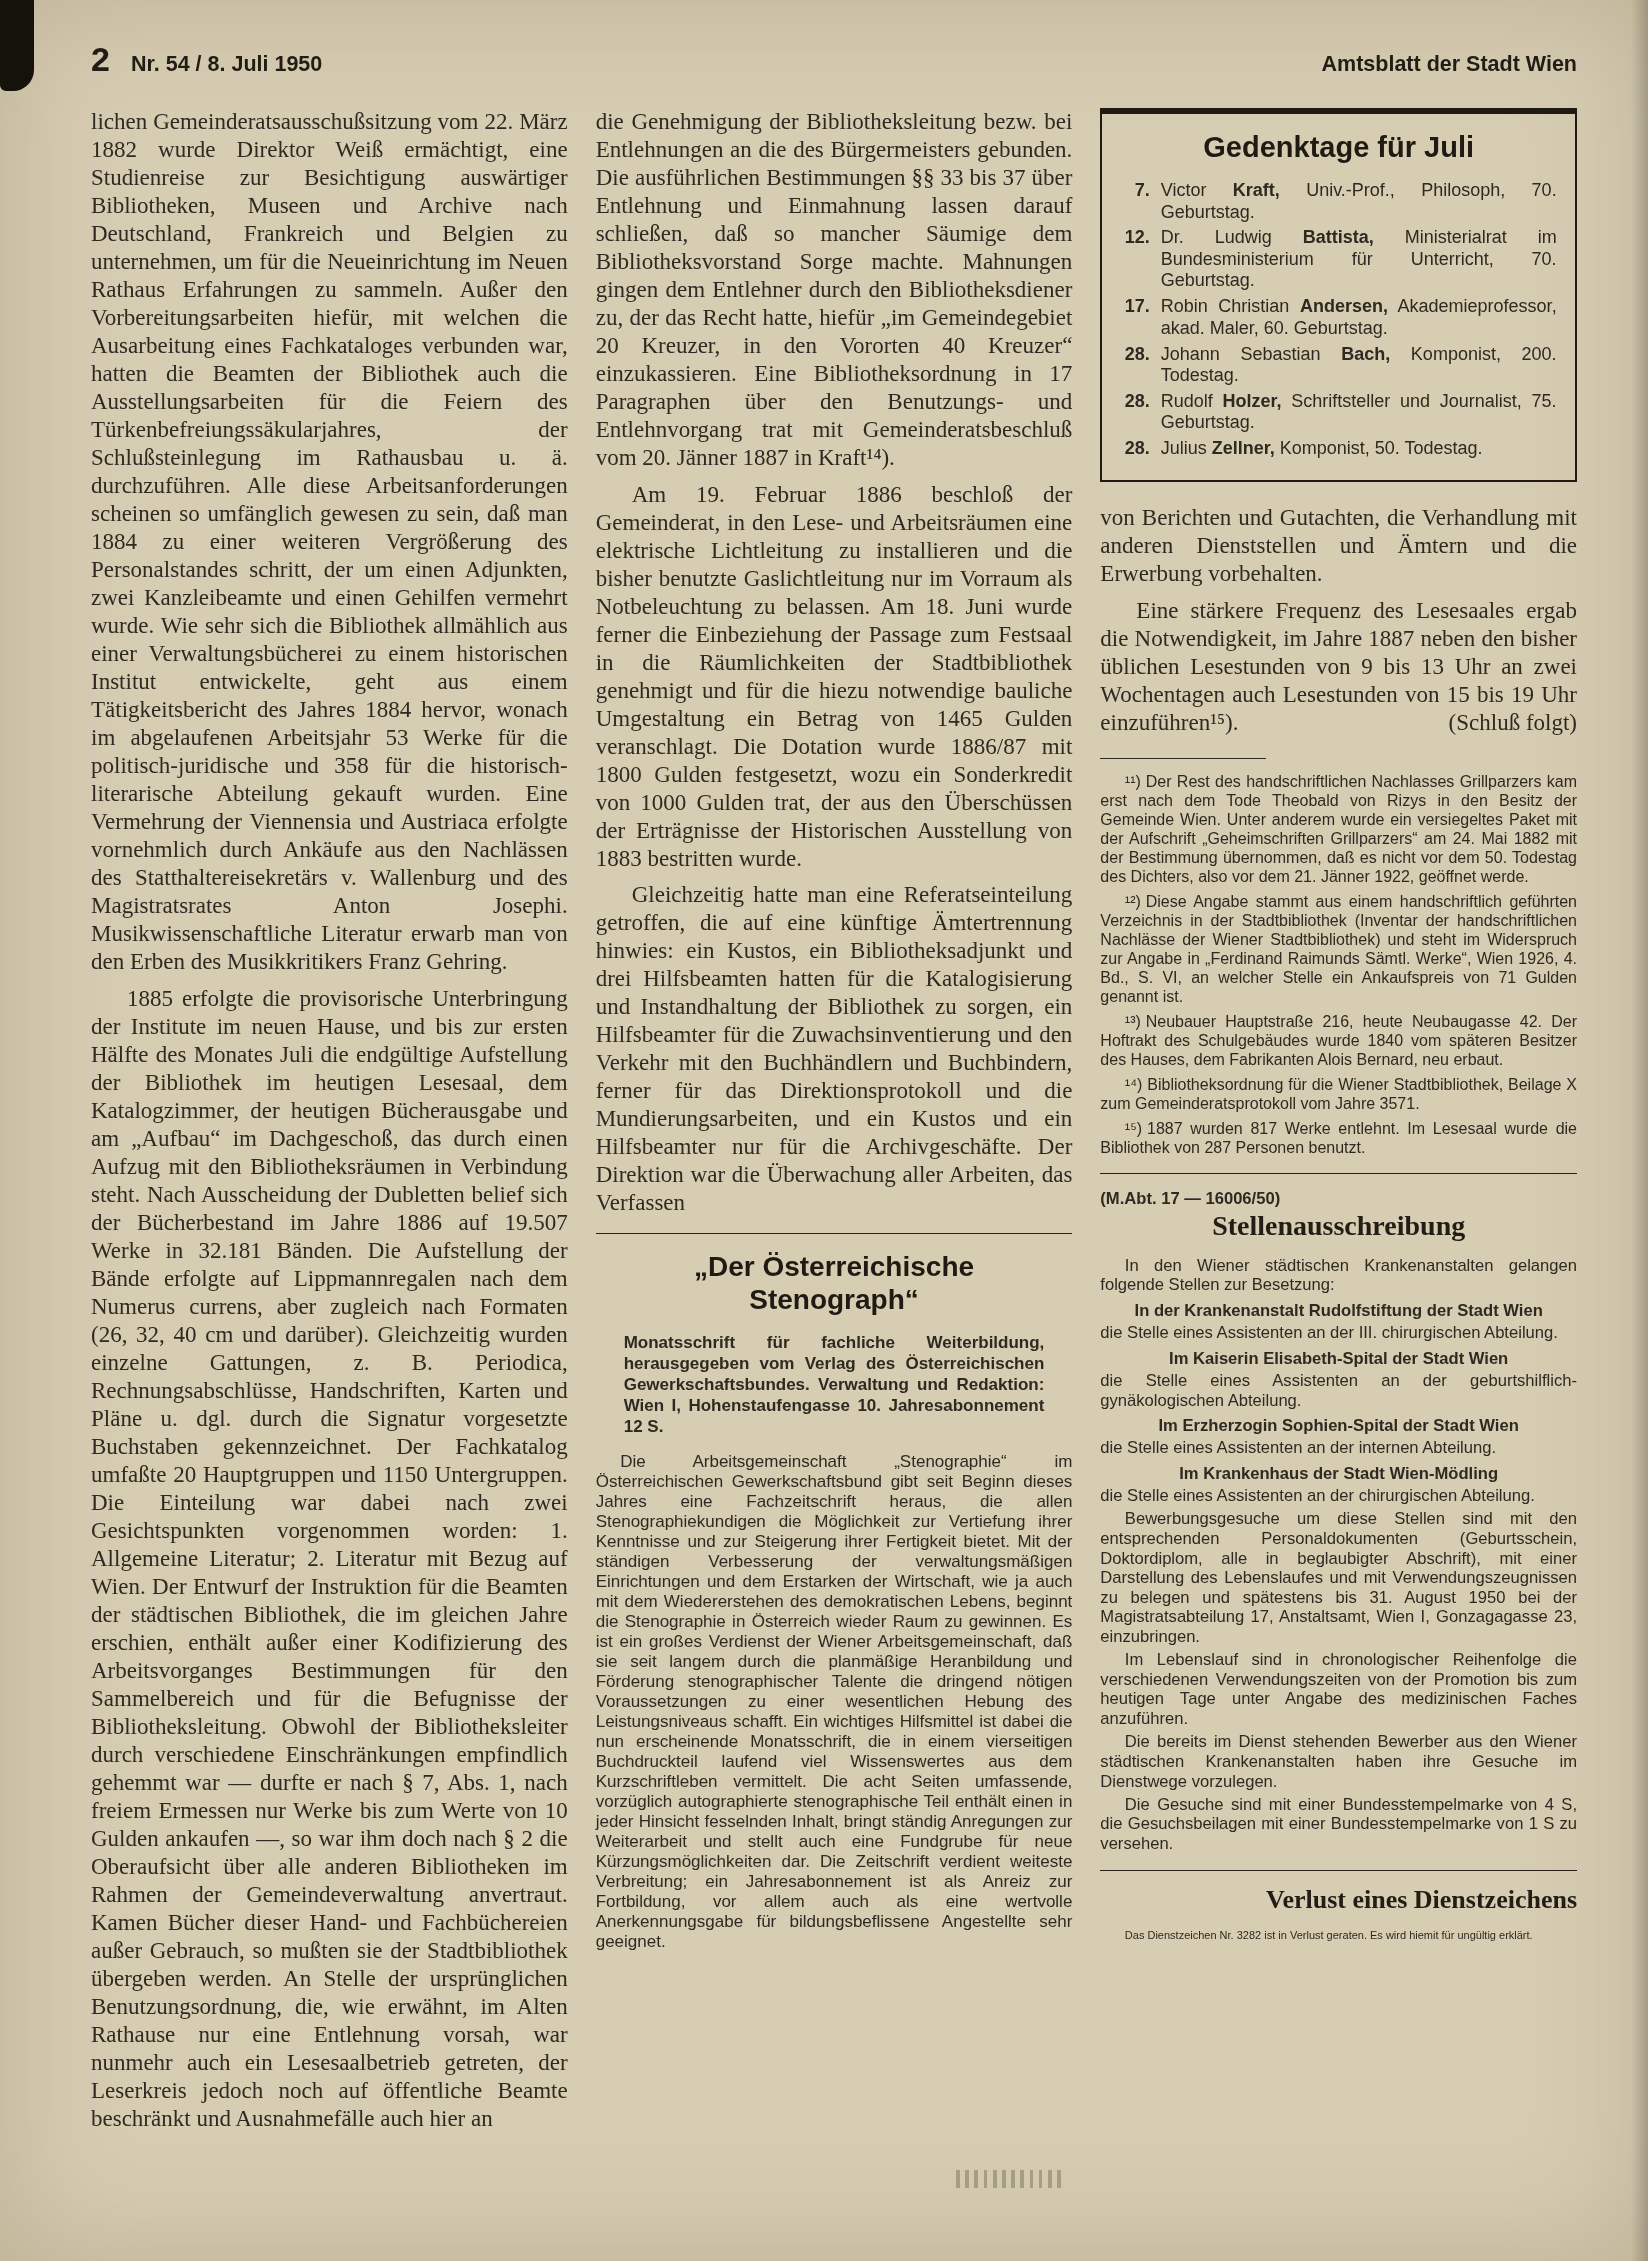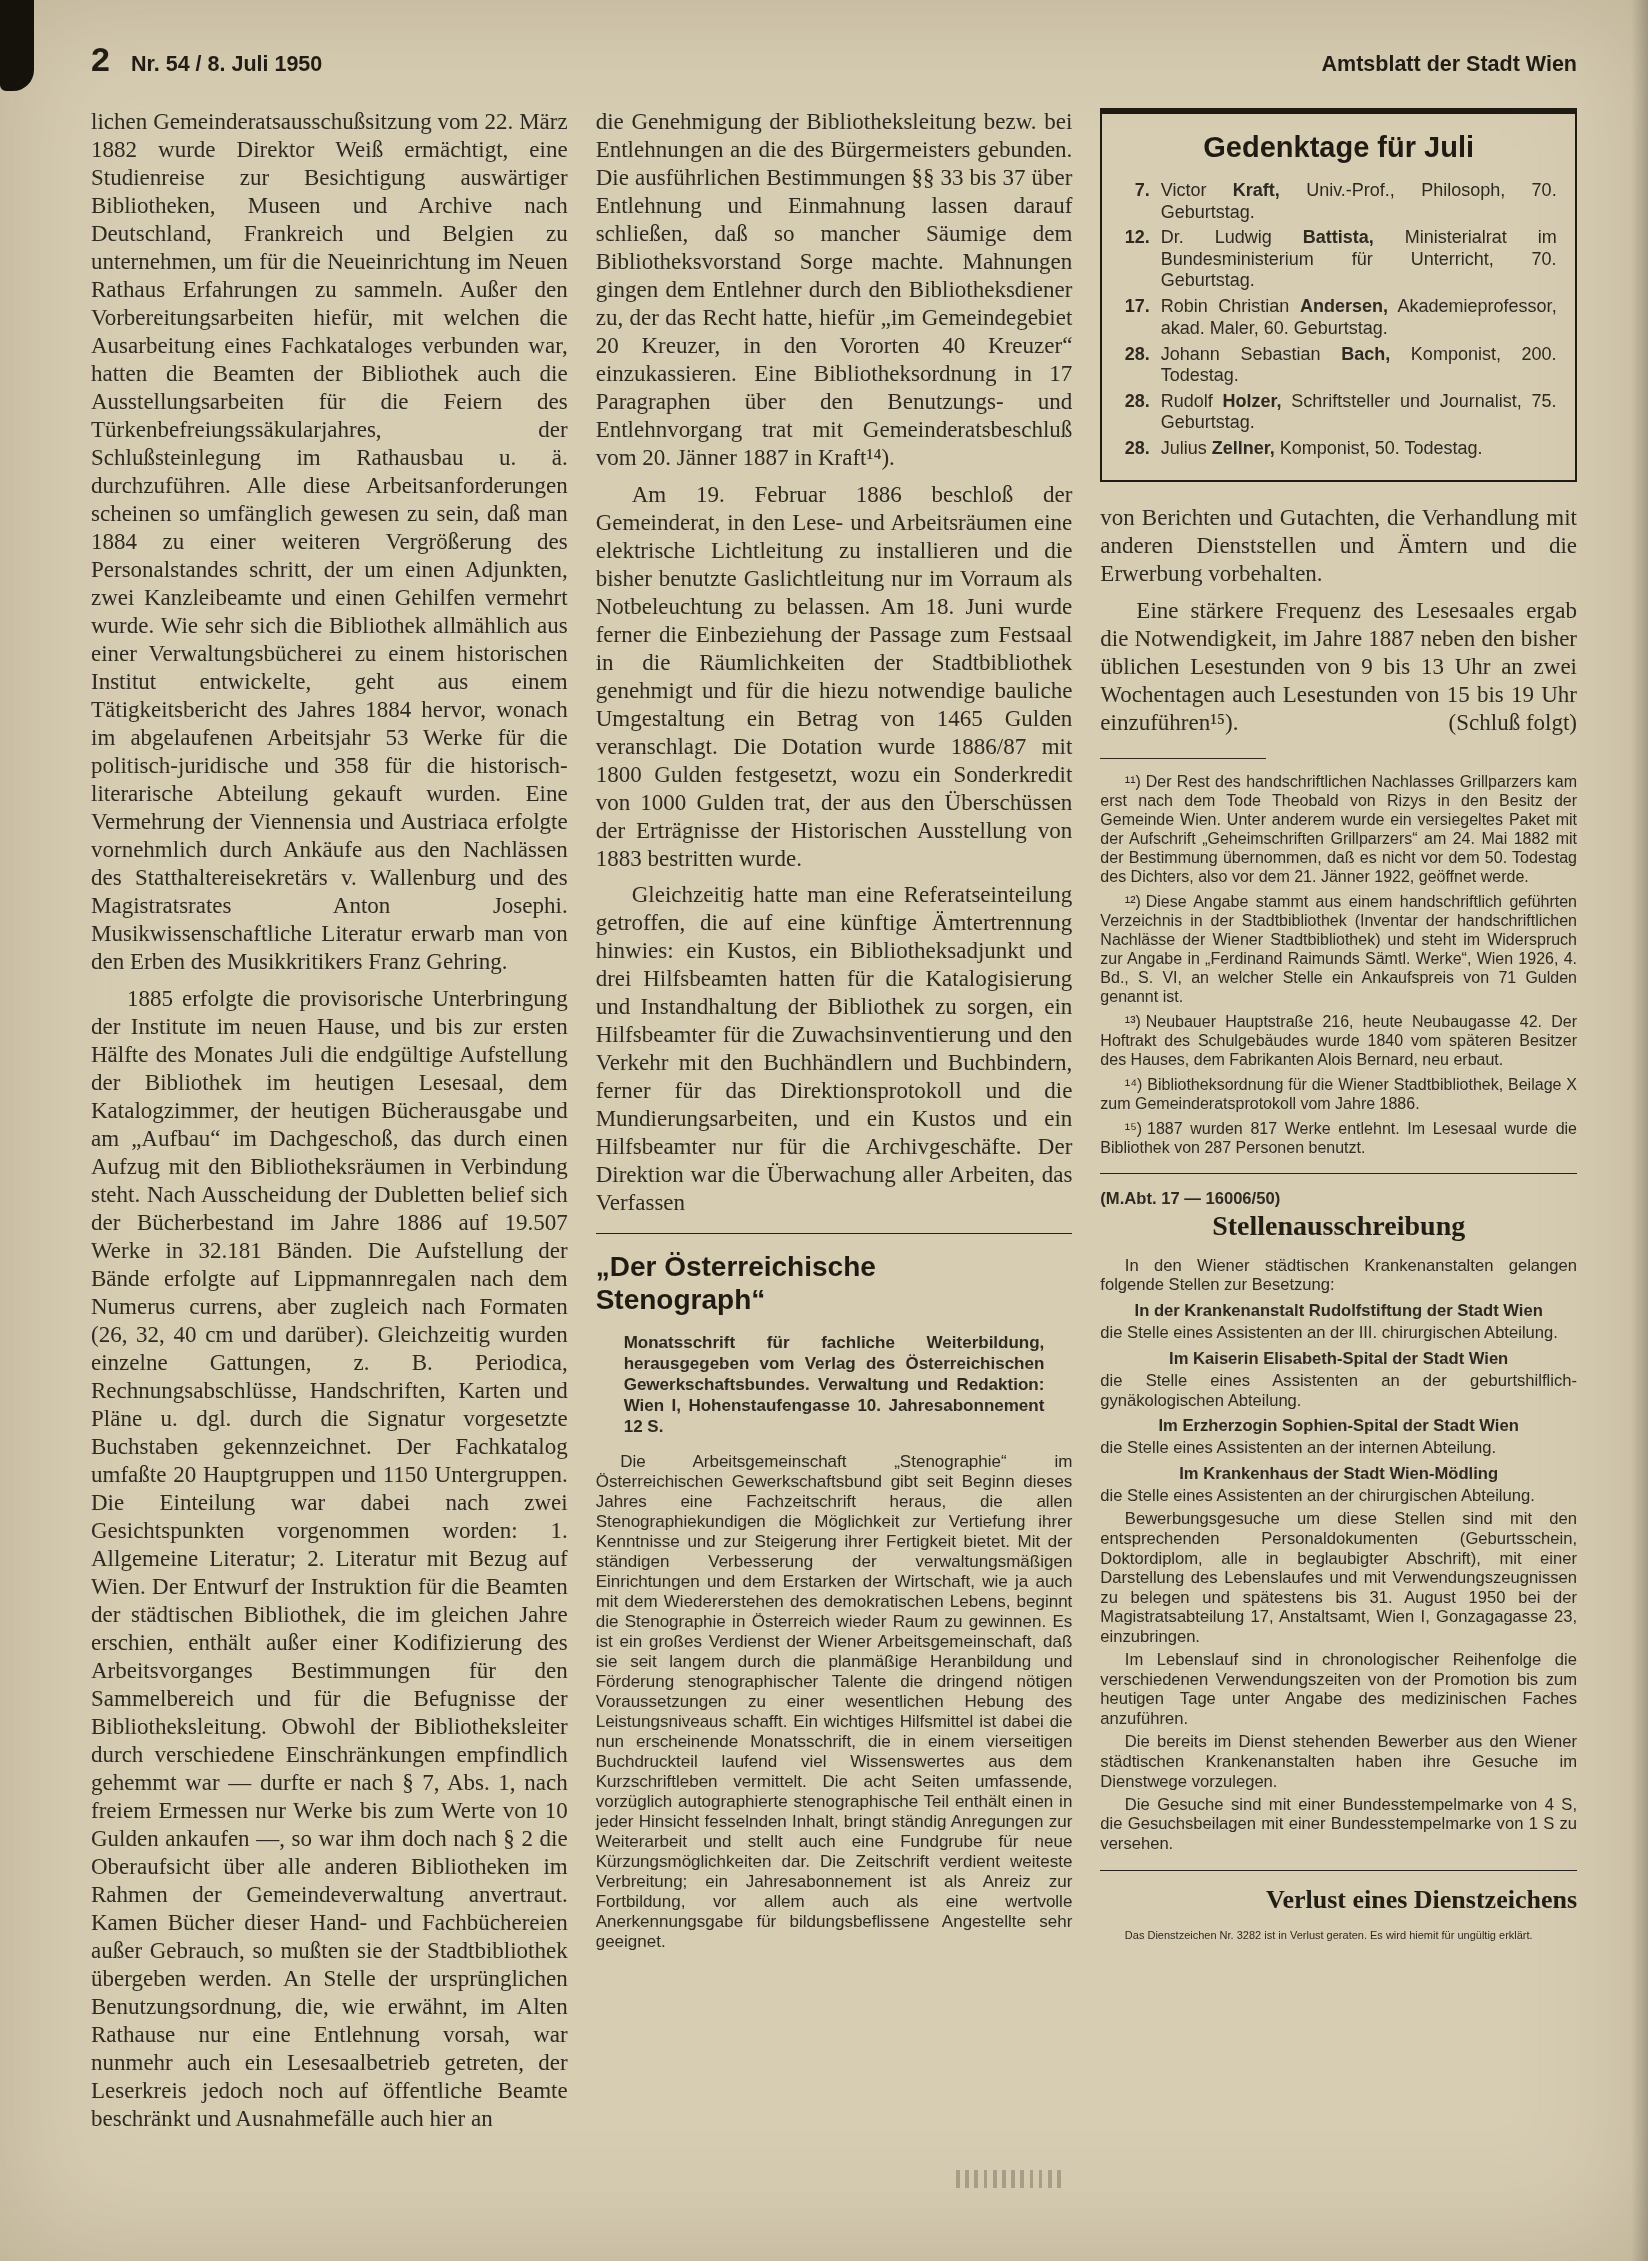--- a/index.html
+++ b/index.html
@@ -82,21 +82,21 @@
   .footnote{
     font-family:"Liberation Sans","DejaVu Sans",sans-serif;
     font-size:16px; line-height:19px; text-align:justify;
     margin:0 0 6.1px; text-indent:24.5px; hyphens:auto;
   }
   .fn-marker{ margin-right:4.9px; }
 
   
   .stenograph-title{
     font-family:"Liberation Sans","DejaVu Sans",sans-serif;
-    font-size:28px; line-height:33px; font-weight:700; 
+    font-size:28px; line-height:33px; font-weight:700; text-align:center;
     margin:16px 0 16px; color:#1f1b13;
   }
   .stenograph-lead{
     font-family:"Liberation Sans","DejaVu Sans",sans-serif;
     font-weight:700; font-size:17px; line-height:21px; text-align:justify;
     margin:0 0 14.7px; padding:0 28px; hyphens:auto;
   }
   .stenograph-body{
     font-family:"Liberation Sans","DejaVu Sans",sans-serif;
     font-size:17px; line-height:20px; text-align:justify;
@@ -185,21 +185,21 @@
 
       <p class="body-p">von Berichten und Gutachten, die Verhandlung mit anderen Dienststellen und Ämtern und die Erwerbung vorbehalten.</p>
       <p class="body-p indent"><span>Eine stärkere Frequenz des Lesesaales ergab die Notwendigkeit, im Jahre 1887 neben den bisher üblichen Lesestunden von 9 bis 13 Uhr an zwei Wochentagen auch Lesestunden von 15 bis 19 Uhr einzuführen¹⁵).</span> <span class="schluss">(Schluß folgt)</span></p>
 
       <hr class="footnote-rule">
 
       <div class="footnotes">
         <p class="footnote"><span class="fn-marker">¹¹)</span><span>Der Rest des handschriftlichen Nachlasses Grillparzers kam erst nach dem Tode Theobald von Rizys in den Besitz der Gemeinde Wien. Unter anderem wurde ein versiegeltes Paket mit der Aufschrift „Geheimschriften Grillparzers“ am 24. Mai 1882 mit der Bestimmung übernommen, daß es nicht vor dem 50. Todestag des Dichters, also vor dem 21. Jänner 1922, geöffnet werde.</span></p>
         <p class="footnote"><span class="fn-marker">¹²)</span><span>Diese Angabe stammt aus einem handschriftlich geführten Verzeichnis in der Stadtbibliothek (Inventar der handschriftlichen Nachlässe der Wiener Stadtbibliothek) und steht im Widerspruch zur Angabe in „Ferdinand Raimunds Sämtl. Werke“, Wien 1926, 4. Bd., S. VI, an welcher Stelle ein Ankaufspreis von 71 Gulden genannt ist.</span></p>
         <p class="footnote"><span class="fn-marker">¹³)</span><span>Neubauer Hauptstraße 216, heute Neubaugasse 42. Der Hoftrakt des Schulgebäudes wurde 1840 vom späteren Besitzer des Hauses, dem Fabrikanten Alois Bernard, neu erbaut.</span></p>
-        <p class="footnote"><span class="fn-marker">¹⁴)</span><span>Bibliotheksordnung für die Wiener Stadtbibliothek, Beilage X zum Gemeinderatsprotokoll vom Jahre 1886.</span></p>
+        <p class="footnote"><span class="fn-marker">¹⁴)</span><span>Bibliotheksordnung für die Wiener Stadtbibliothek, Beilage X zum Gemeinderatsprotokoll vom Jahre 3571.</span></p>
         <p class="footnote"><span class="fn-marker">¹⁵)</span><span>1887 wurden 817 Werke entlehnt. Im Lesesaal wurde die Bibliothek von 287 Personen benutzt.</span></p>
       </div>
 
       <hr class="col-rule">
 
       <div class="stellen">
         <span class="stellen-ref">(M.Abt. 17 — 16006/50)</span>
         <h2 class="stellen-title">Stellenausschreibung</h2>
         <p class="stellen-p indent2">In den Wiener städtischen Krankenanstalten gelangen folgende Stellen zur Besetzung:</p>
 

